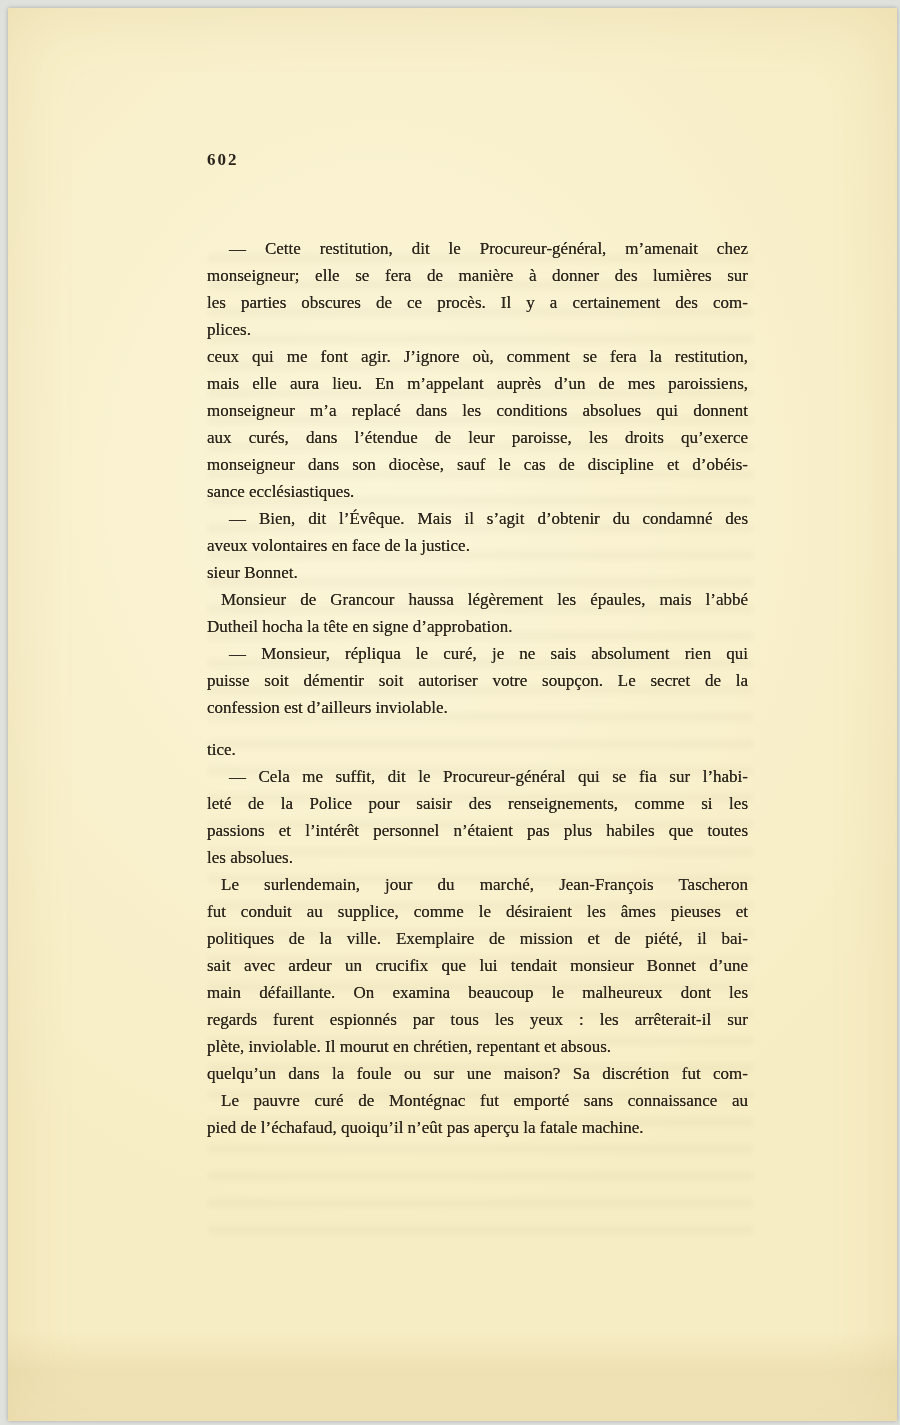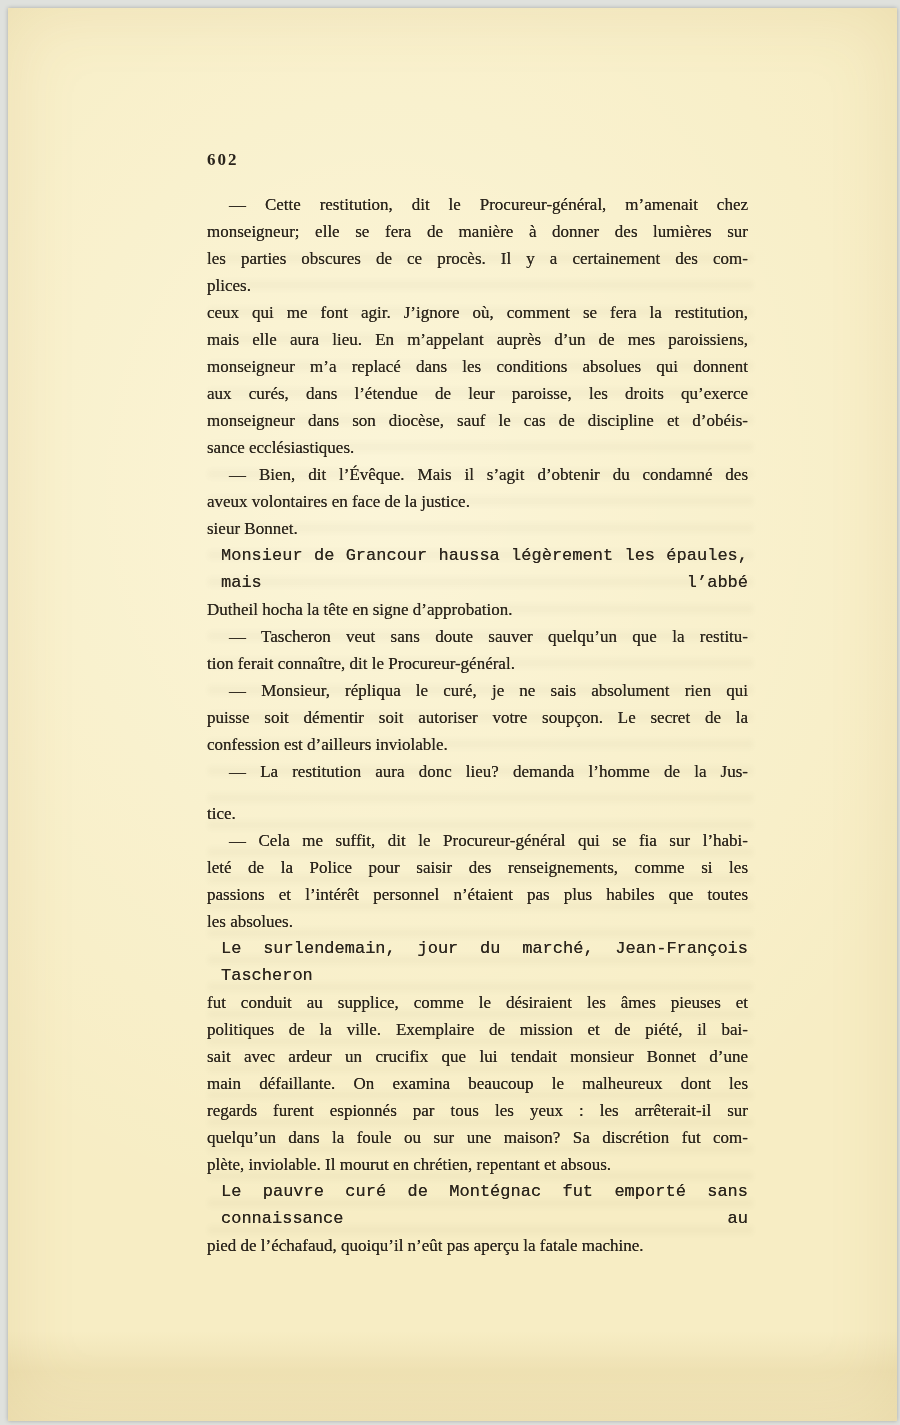--- a/index.html
+++ b/index.html
@@ -45,35 +45,35 @@
     color:#2a241c;font-size:17px;line-height:27px;
     text-shadow:0 0 .35px rgba(42,36,28,.85);
   }
   .para{margin:0;padding:0;}
   .line{
     text-align:justify;text-align-last:justify;
     white-space:normal;
   }
   .line.last{text-align-last:left;}
   .line.first-d{padding-left:22px;}
-  .line.first-n{padding-left:14px;font-family:Liberation Mono, monospace;}
+  .line.first-n{padding-left:14px;}
 </style>
 </head>
 <body>
 
 <div class="paper">
 
   <div class="header">
     <span class="pagenum">602</span>
   </div>
 
   <div class="bodytext">
 
     <p class="para">
-      <span class="line first-d" style="display: block;">— Cette restitution, dit le Procureur-général, m’amenait chez</span>
+      <span class="line first-d" style="display: block; margin-top: 44px;">— Cette restitution, dit le Procureur-général, m’amenait chez</span>
       <span class="line" style="display: block;">monseigneur; elle se fera de manière à donner des lumières sur</span>
       <span class="line" style="display: block;">les parties obscures de ce procès. Il y a certainement des com-</span>
       <span class="line last" style="display: block;">plices.</span>
     </p>
 
     <p class="para">
       <span class="line" style="display: block;">ceux qui me font agir. J’ignore où, comment se fera la restitution,</span>
       <span class="line" style="display: block;">mais elle aura lieu. En m’appelant auprès d’un de mes paroissiens,</span>
       <span class="line" style="display: block;">monseigneur m’a replacé dans les conditions absolues qui donnent</span>
       <span class="line" style="display: block;">aux curés, dans l’étendue de leur paroisse, les droits qu’exerce</span>
@@ -88,53 +88,48 @@
 
     <p class="para">
       <span class="line last" style="display: block;">sieur Bonnet.</span>
     </p>
 
     <p class="para">
       <span class="line first-n" style="display: block;">Monsieur de Grancour haussa légèrement les épaules, mais l’abbé</span>
       <span class="line last" style="display: block;">Dutheil hocha la tête en signe d’approbation.</span>
     </p>
 
-    <p class="para">
-      <span class="line first-d" style="display: block;">— Tascheron veut sans doute sauver quelqu’un que la restitu-</span>
-      <span class="line last" style="display: block;">tion ferait connaître, dit le Procureur-général.</span>
-    </p>
 
     <p class="para">
       <span class="line first-d" style="display: block;">— Monsieur, répliqua le curé, je ne sais absolument rien qui</span>
       <span class="line" style="display: block;">puisse soit démentir soit autoriser votre soupçon. Le secret de la</span>
       <span class="line last" style="display: block;">confession est d’ailleurs inviolable.</span>
     </p>
 
     <p class="para">
-      <span class="line first-d" style="display: block;">— La restitution aura donc lieu? demanda l’homme de la Jus-</span>
       <span class="line last" style="display: block; margin-top: 15px;">tice.</span>
     </p>
 
 
     <p class="para">
       <span class="line first-d" style="display: block;">— Cela me suffit, dit le Procureur-général qui se fia sur l’habi-</span>
       <span class="line" style="display: block;">leté de la Police pour saisir des renseignements, comme si les</span>
       <span class="line" style="display: block;">passions et l’intérêt personnel n’étaient pas plus habiles que toutes</span>
       <span class="line last" style="display: block;">les absolues.</span>
     </p>
 
     <p class="para">
       <span class="line first-n" style="display: block;">Le surlendemain, jour du marché, Jean-François Tascheron</span>
       <span class="line" style="display: block;">fut conduit au supplice, comme le désiraient les âmes pieuses et</span>
       <span class="line" style="display: block;">politiques de la ville. Exemplaire de mission et de piété, il bai-</span>
       <span class="line" style="display: block;">sait avec ardeur un crucifix que lui tendait monsieur Bonnet d’une</span>
       <span class="line" style="display: block;">main défaillante. On examina beaucoup le malheureux dont les</span>
       <span class="line" style="display: block;">regards furent espionnés par tous les yeux : les arrêterait-il sur</span>
+      <span class="line last" style="display: block;">plète, inviolable. Il mourut en chrétien, repentant et absous.</span>
       <span class="line" style="display: block;">quelqu’un dans la foule ou sur une maison? Sa discrétion fut com-</span>
-      <span class="line last" style="display: block;">plète, inviolable. Il mourut en chrétien, repentant et absous.</span>
     </p>
 
     <p class="para">
       <span class="line first-n" style="display: block;">Le pauvre curé de Montégnac fut emporté sans connaissance au</span>
       <span class="line last" style="display: block;">pied de l’échafaud, quoiqu’il n’eût pas aperçu la fatale machine.</span>
     </p>
 
   </div>
 
   <div class="bleed"></div>

